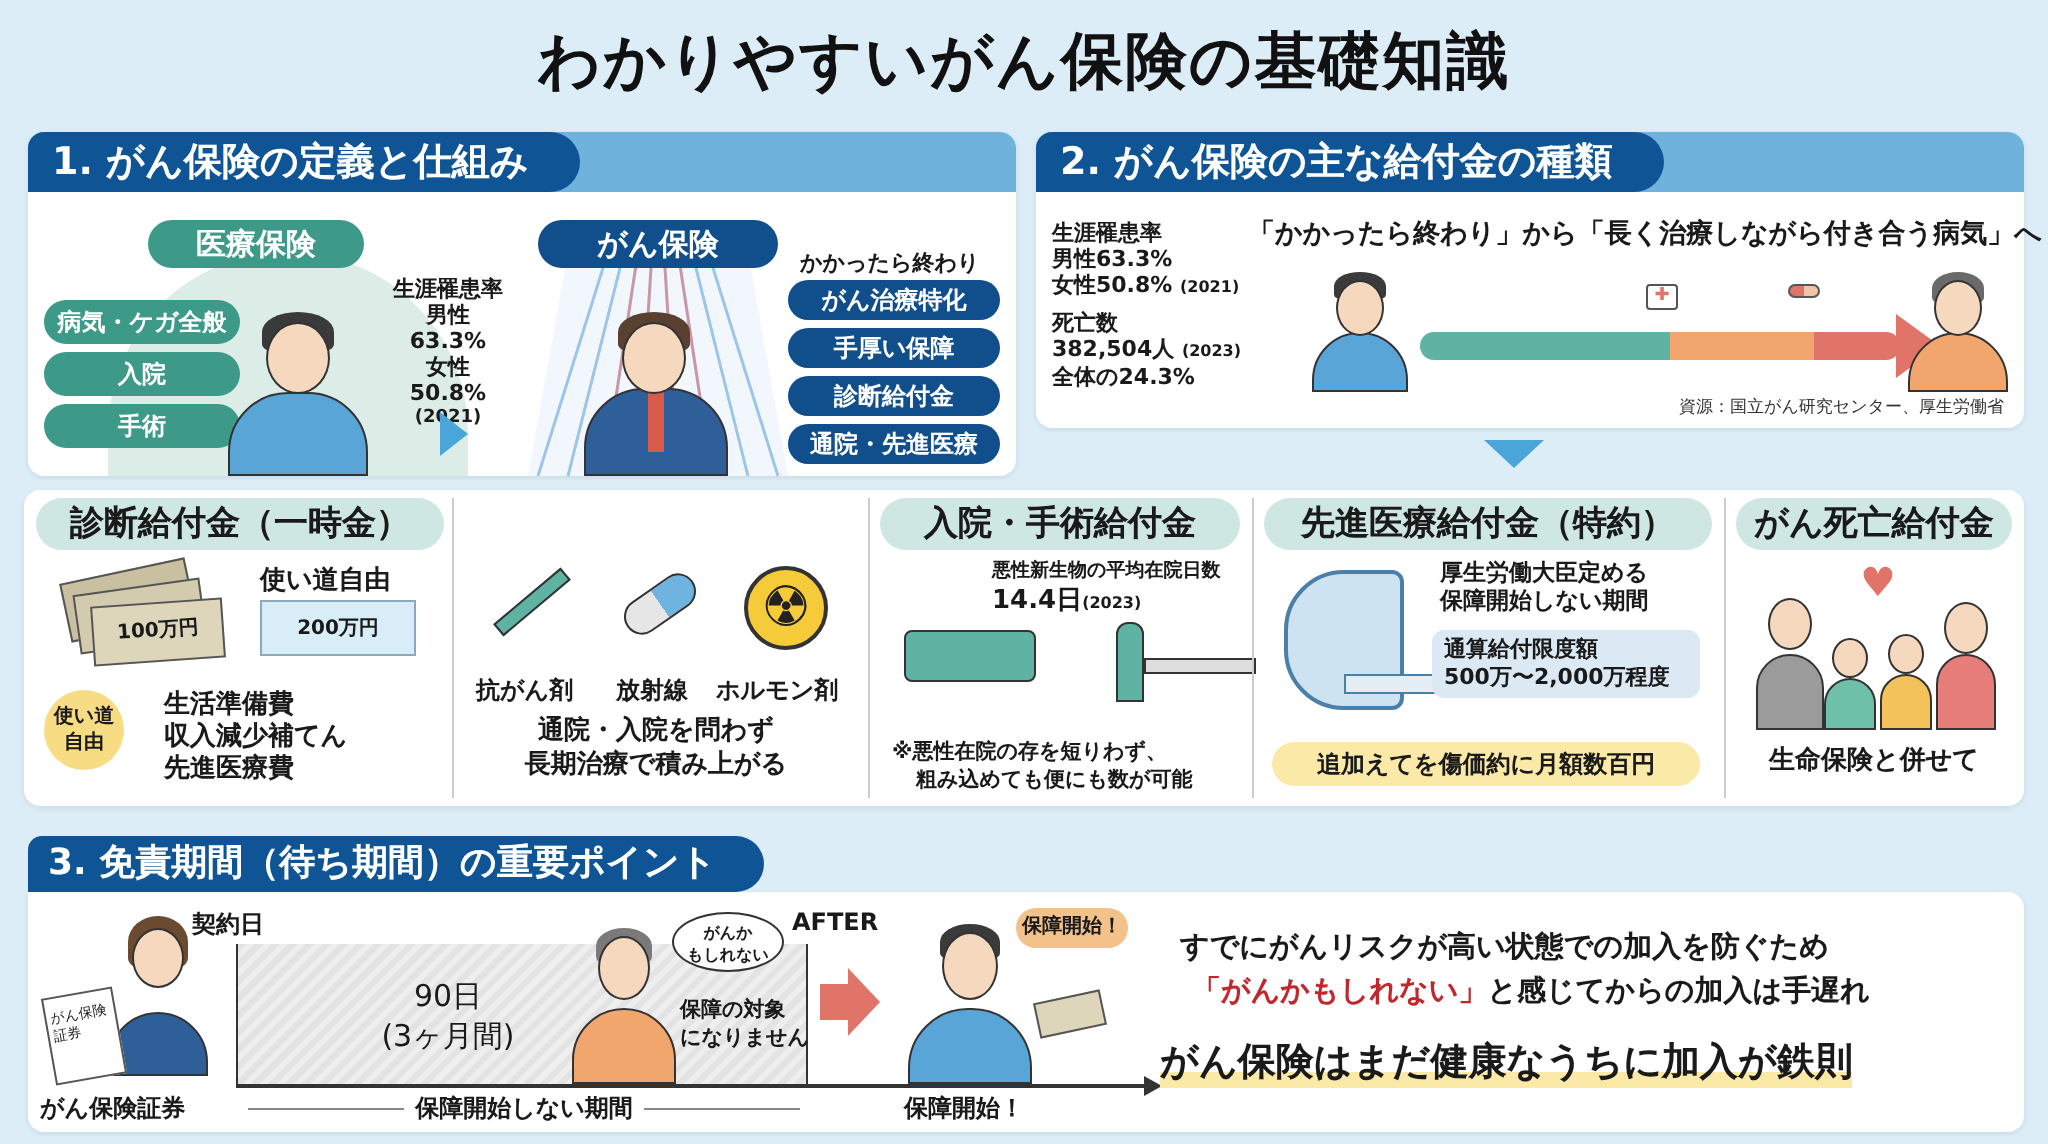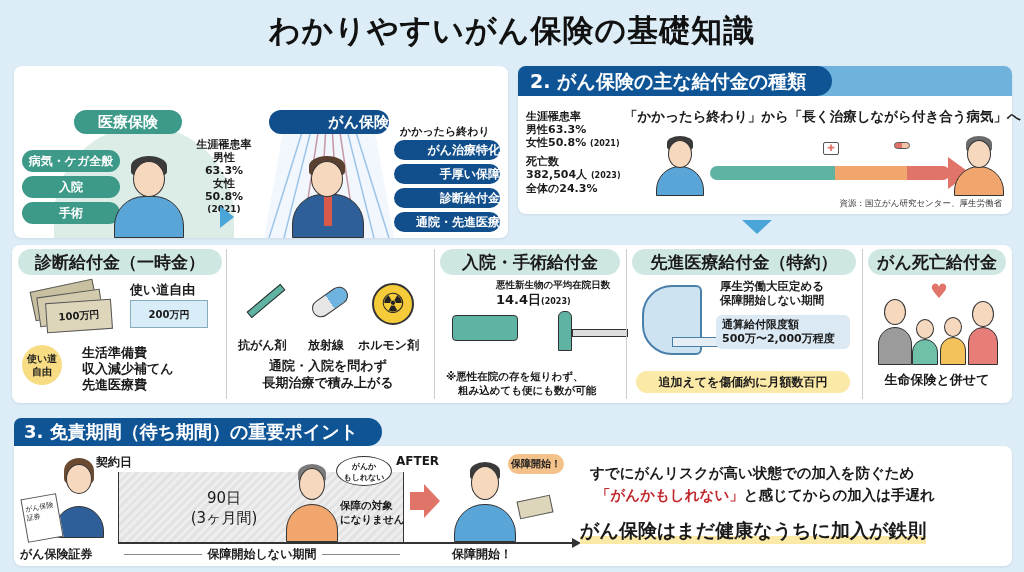--- a/index.html
+++ b/index.html
@@ -27,21 +27,21 @@
     position: absolute; left: 0; top: 0; height: 30px;
     background: #0f5596; color: #fff; font-weight: bold; font-size: 19px;
     line-height: 30px; padding: 0 26px 0 12px;
     border-radius: 0 18px 18px 0;
   }
   .pill {
     position: absolute; border-radius: 14px; color: #fff; text-align: center;
     font-weight: bold;
   }
   .pill.teal { background: #3d9a89; }
-  .pill.navy { background: #114f8c; text-align: right; }
+  .pill.navy { background: #114f8c; }
   .small-bold { font-weight: bold; font-size: 11px; line-height: 13px; }
   .card-head {
     position: absolute; height: 26px; border-radius: 13px;
     background: #cfe7e2; font-weight: bold; font-size: 17px;
     text-align: center; line-height: 26px; color: #1a1a1a;
   }
   .divider { position: absolute; width: 1px; background: #cccccc; }
   .person-head {
     position: absolute; border-radius: 50%; background: #f6d8bf; border: 1.5px solid #333;
   }
@@ -51,20 +51,23 @@
     position: absolute; background: #fbe9a8; border-radius: 12px; font-weight: bold;
     text-align: center;
   }
 </style>
 </head>
 <body>
 
 <div class="abs title">わかりやすいがん保険の基礎知識</div>
 
 <div class="abs panel" style="left:14px; top:66px; width:494px; height:172px;">
+  <div class="sec-header">
+    <div class="label">1. がん保険の定義と仕組み</div>
+  </div>
 
   <div class="abs" style="left:40px; top:60px; width:180px; height:112px; background:#dcece6; border-radius:90px 90px 0 0;"></div>
 
   <div class="pill teal" style="left:60px; top:44px; width:108px; height:24px; line-height:24px; font-size:15px;">医療保険</div>
 
   <div class="pill teal" style="left:8px; top:84px; width:98px; height:22px; line-height:22px; font-size:12px;">病気・ケガ全般</div>
   <div class="pill teal" style="left:8px; top:110px; width:98px; height:22px; line-height:22px; font-size:12px;">入院</div>
   <div class="pill teal" style="left:8px; top:136px; width:98px; height:22px; line-height:22px; font-size:12px;">手術</div>
 
   <div>

